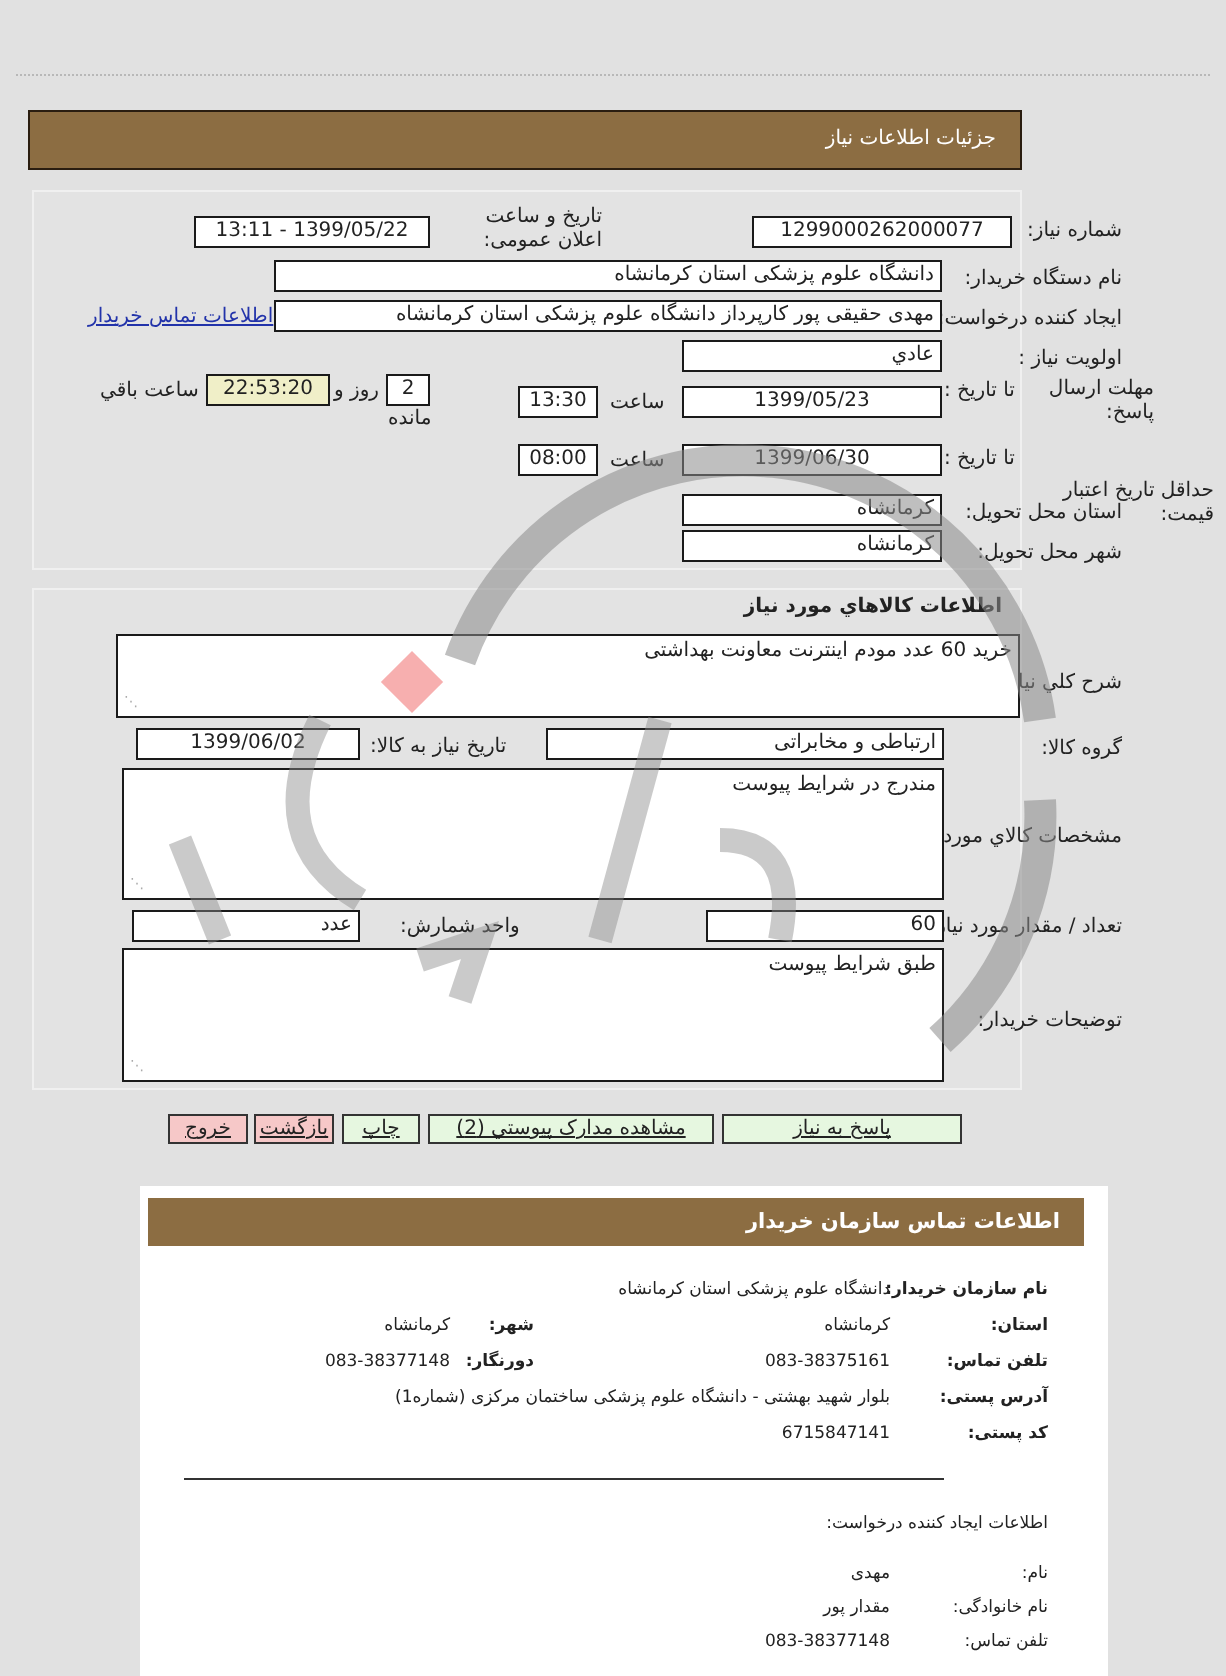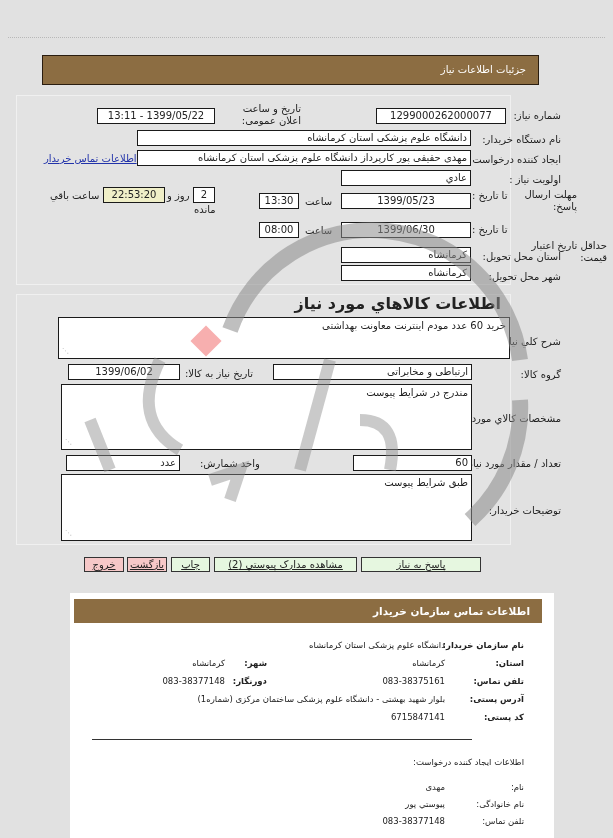--- a/index.html
+++ b/index.html
@@ -14,21 +14,21 @@
   .dotline {
     position: absolute; left: 8px; top: 37px; width: 597px; height: 0;
     border-top: 1px dotted #b8b8b8;
   }
   .title-bar {
     position: absolute; left: 14px; top: 55px; width: 497px; height: 30px;
     background: #8c6d42; border: 1px solid #2a1d10;
     color: #fff; direction: rtl; text-align: right;
     padding-right: 12px; line-height: 28px; font-size: 10px;
   }
-  .title-bar { width: 497px; right: auto; margin-left: 28px; }
+  .title-bar { width: 497px; right: auto; }
   .panel {
     position: absolute; border: 1px solid #f0f0f0; background: #e3e3e3;
   }
   .lbl {
     position: absolute; direction: rtl; text-align: right; font-size: 10px;
     color: #222; line-height: 12px; white-space: nowrap;
   }
   .field {
     position: absolute; background: #fff; border: 1px solid #1a1a1a;
     height: 16px; line-height: 14px; font-size: 10px; direction: rtl;
@@ -38,21 +38,21 @@
   .field.yellow { background: #f0efc8; }
   .ta {
     position: absolute; background: #fff; border: 1px solid #1a1a1a;
     direction: rtl; text-align: right; padding: 2px 3px; font-size: 10px;
     line-height: 12px; overflow: hidden;
   }
   .ta .grip {
     position: absolute; left: 3px; bottom: 1px; font-size: 7px; color: #aaa;
   }
   .link { color: #2233aa; text-decoration: underline; }
-  .sec-title { font-weight: bold; font-size: 16px; }
+  .sec-title { font-weight: bold; font-size: 10px; }
   .btn {
     position: absolute; height: 15px; border: 1px solid #333;
     font-size: 10px; line-height: 13px; text-align: center; direction: rtl;
     text-decoration: underline; cursor: pointer; color: #222;
   }
   .btn.green { background: #e6f7e0; }
   .btn.pink { background: #f6c8c8; }
   .card {
     position: absolute; left: 70px; top: 593px; width: 484px; height: 245px;
     background: #fff;
@@ -194,16 +194,16 @@
 <span class="cl" style="right:168px;top:712px;">6715847141</span>
 
 <div class="hr"></div>
 
 <span class="cl" style="right:89px;top:757px;">اطلاعات ایجاد کننده درخواست:</span>
 
 <span class="cl" style="right:89px;top:782px;">نام:</span>
 <span class="cl" style="right:168px;top:782px;">مهدی</span>
 
 <span class="cl" style="right:89px;top:799px;">نام خانوادگی:</span>
-<span class="cl" style="right:168px;top:799px;">پیوستي پور</span>
+<span class="cl" style="right:168px;top:799px;">مقدار پور</span>
 
 <span class="cl" style="right:89px;top:816px;">تلفن تماس:</span>
 <span class="cl" style="right:168px;top:816px;">083-38377148</span>
 
 </body></html>

